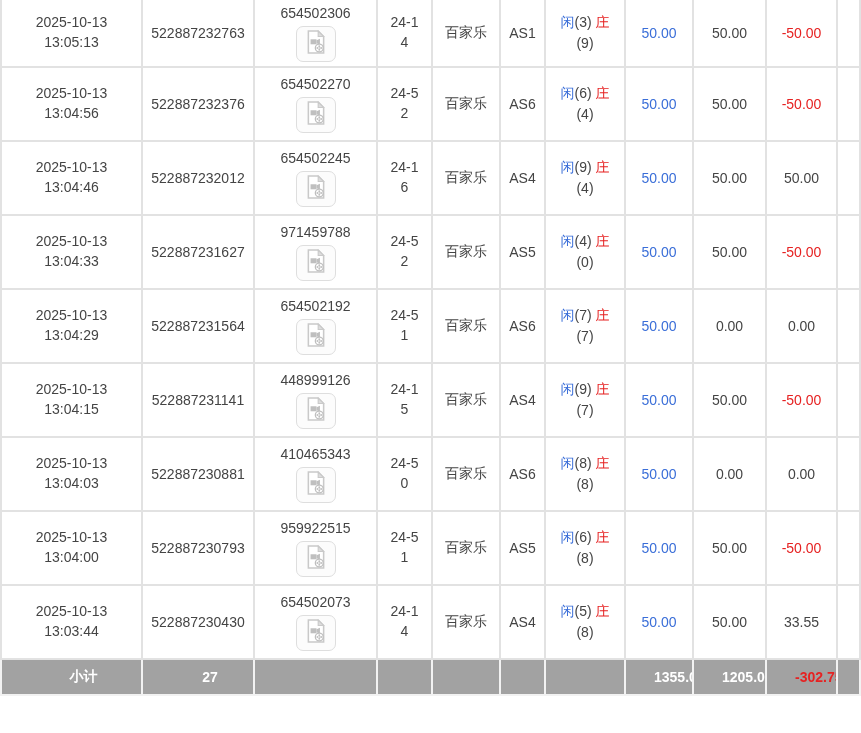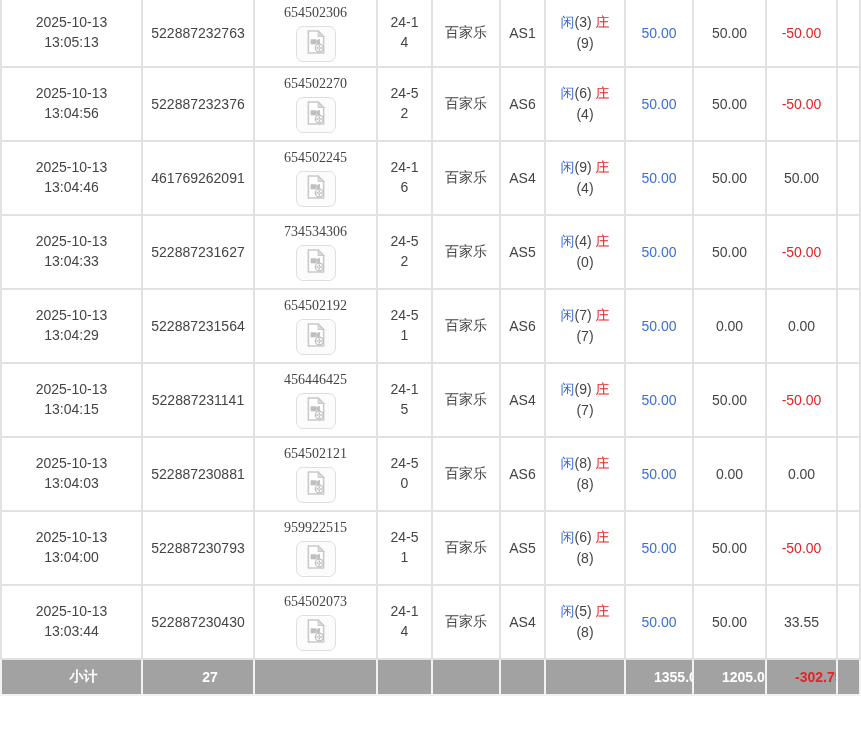--- a/index.html
+++ b/index.html
@@ -11,21 +11,21 @@
        text-align:center; vertical-align:middle; font-size:14px; color:#444;
        background:#fff; padding:4px 4px; overflow:hidden; }
   td:first-child { border-left:2px solid #e2e2e2; }
   tbody tr { height:74px; }
   tbody tr:first-child { height:68px; }
   tfoot tr { height:36px; }
   tfoot td { background:#a2a2a2; color:#ffffff; font-weight:bold;
              border-right:2px solid #f2f2f2; border-bottom:2px solid #f2f2f2;padding-left:28px; }
   tfoot td:first-child { border-left:2px solid #f2f2f2; }
   .time-cell div { line-height:1.4; }
-  .game-num { line-height:1.3; margin-bottom:3px;font-family:Liberation Serif, serif; }
+  .game-num { line-height:1.3; margin-bottom:3px; }
   .video-btn { display:inline-flex; align-items:center; justify-content:center;
                width:38px; height:34px; background:#fcfcfc;
                border:1px solid #dedede; border-radius:7px; cursor:pointer; }
   .round-inner { max-width:32px; margin:0 auto; line-height:1.4;
                  word-break:break-all; }
   .result-inner { max-width:64px; margin:0 auto; line-height:1.5; }
   .blue { color:#3a6ed8; }
   .red  { color:#e62222; }
   .neg  { color:#e62222 !important; }
   .valid-amt { color:#3a6ed8; cursor:pointer; }
@@ -134,21 +134,21 @@
     <td>
       <span class="neg">-50.00</span>
     </td>
     <td></td>
   </tr>
       <tr>
     <td class="time-cell">
       <div>2025-10-13</div>
       <div>13:04:46</div>
     </td>
-    <td>461769262091</td>
+    <td>522887232012</td>
     <td>
       <div class="game-num">654502245</div>
       <span class="video-btn">
         <span>
           <svg width="22" height="24" viewBox="0 0 20 22">
             <path d="M3 1 h9 l5 5 v15 h-14 z" fill="#ffffff" stroke="#c9c9c9" stroke-width="1.4"></path>
             <path d="M12 1 l5 5 h-5 z" fill="#dddddd" stroke="#c9c9c9" stroke-width="1"></path>
             <path d="M5 8.5 h5.5 v4.6 h-5.5 z" fill="#bfbfbf"></path>
             <path d="M10.5 9.4 L13.6 8 v5.6 l-3.1 -1.4 z" fill="#bfbfbf"></path>
             <circle cx="13" cy="16.5" r="3.6" fill="#ffffff" stroke="#bfbfbf" stroke-width="1.2"></circle>
@@ -180,21 +180,21 @@
     </td>
     <td></td>
   </tr>
       <tr>
     <td class="time-cell">
       <div>2025-10-13</div>
       <div>13:04:33</div>
     </td>
     <td>522887231627</td>
     <td>
-      <div class="game-num">734534306</div>
+      <div class="game-num">971459788</div>
       <span class="video-btn">
         <span>
           <svg width="22" height="24" viewBox="0 0 20 22">
             <path d="M3 1 h9 l5 5 v15 h-14 z" fill="#ffffff" stroke="#c9c9c9" stroke-width="1.4"></path>
             <path d="M12 1 l5 5 h-5 z" fill="#dddddd" stroke="#c9c9c9" stroke-width="1"></path>
             <path d="M5 8.5 h5.5 v4.6 h-5.5 z" fill="#bfbfbf"></path>
             <path d="M10.5 9.4 L13.6 8 v5.6 l-3.1 -1.4 z" fill="#bfbfbf"></path>
             <circle cx="13" cy="16.5" r="3.6" fill="#ffffff" stroke="#bfbfbf" stroke-width="1.2"></circle>
             <circle cx="13" cy="14.8" r="0.9" fill="#bfbfbf"></circle>
             <circle cx="11.3" cy="16.5" r="0.9" fill="#bfbfbf"></circle>
@@ -268,21 +268,21 @@
     </td>
     <td></td>
   </tr>
       <tr>
     <td class="time-cell">
       <div>2025-10-13</div>
       <div>13:04:15</div>
     </td>
     <td>522887231141</td>
     <td>
-      <div class="game-num">456446425</div>
+      <div class="game-num">448999126</div>
       <span class="video-btn">
         <span>
           <svg width="22" height="24" viewBox="0 0 20 22">
             <path d="M3 1 h9 l5 5 v15 h-14 z" fill="#ffffff" stroke="#c9c9c9" stroke-width="1.4"></path>
             <path d="M12 1 l5 5 h-5 z" fill="#dddddd" stroke="#c9c9c9" stroke-width="1"></path>
             <path d="M5 8.5 h5.5 v4.6 h-5.5 z" fill="#bfbfbf"></path>
             <path d="M10.5 9.4 L13.6 8 v5.6 l-3.1 -1.4 z" fill="#bfbfbf"></path>
             <circle cx="13" cy="16.5" r="3.6" fill="#ffffff" stroke="#bfbfbf" stroke-width="1.2"></circle>
             <circle cx="13" cy="14.8" r="0.9" fill="#bfbfbf"></circle>
             <circle cx="11.3" cy="16.5" r="0.9" fill="#bfbfbf"></circle>
@@ -312,21 +312,21 @@
     </td>
     <td></td>
   </tr>
       <tr>
     <td class="time-cell">
       <div>2025-10-13</div>
       <div>13:04:03</div>
     </td>
     <td>522887230881</td>
     <td>
-      <div class="game-num">654502121</div>
+      <div class="game-num">410465343</div>
       <span class="video-btn">
         <span>
           <svg width="22" height="24" viewBox="0 0 20 22">
             <path d="M3 1 h9 l5 5 v15 h-14 z" fill="#ffffff" stroke="#c9c9c9" stroke-width="1.4"></path>
             <path d="M12 1 l5 5 h-5 z" fill="#dddddd" stroke="#c9c9c9" stroke-width="1"></path>
             <path d="M5 8.5 h5.5 v4.6 h-5.5 z" fill="#bfbfbf"></path>
             <path d="M10.5 9.4 L13.6 8 v5.6 l-3.1 -1.4 z" fill="#bfbfbf"></path>
             <circle cx="13" cy="16.5" r="3.6" fill="#ffffff" stroke="#bfbfbf" stroke-width="1.2"></circle>
             <circle cx="13" cy="14.8" r="0.9" fill="#bfbfbf"></circle>
             <circle cx="11.3" cy="16.5" r="0.9" fill="#bfbfbf"></circle>

